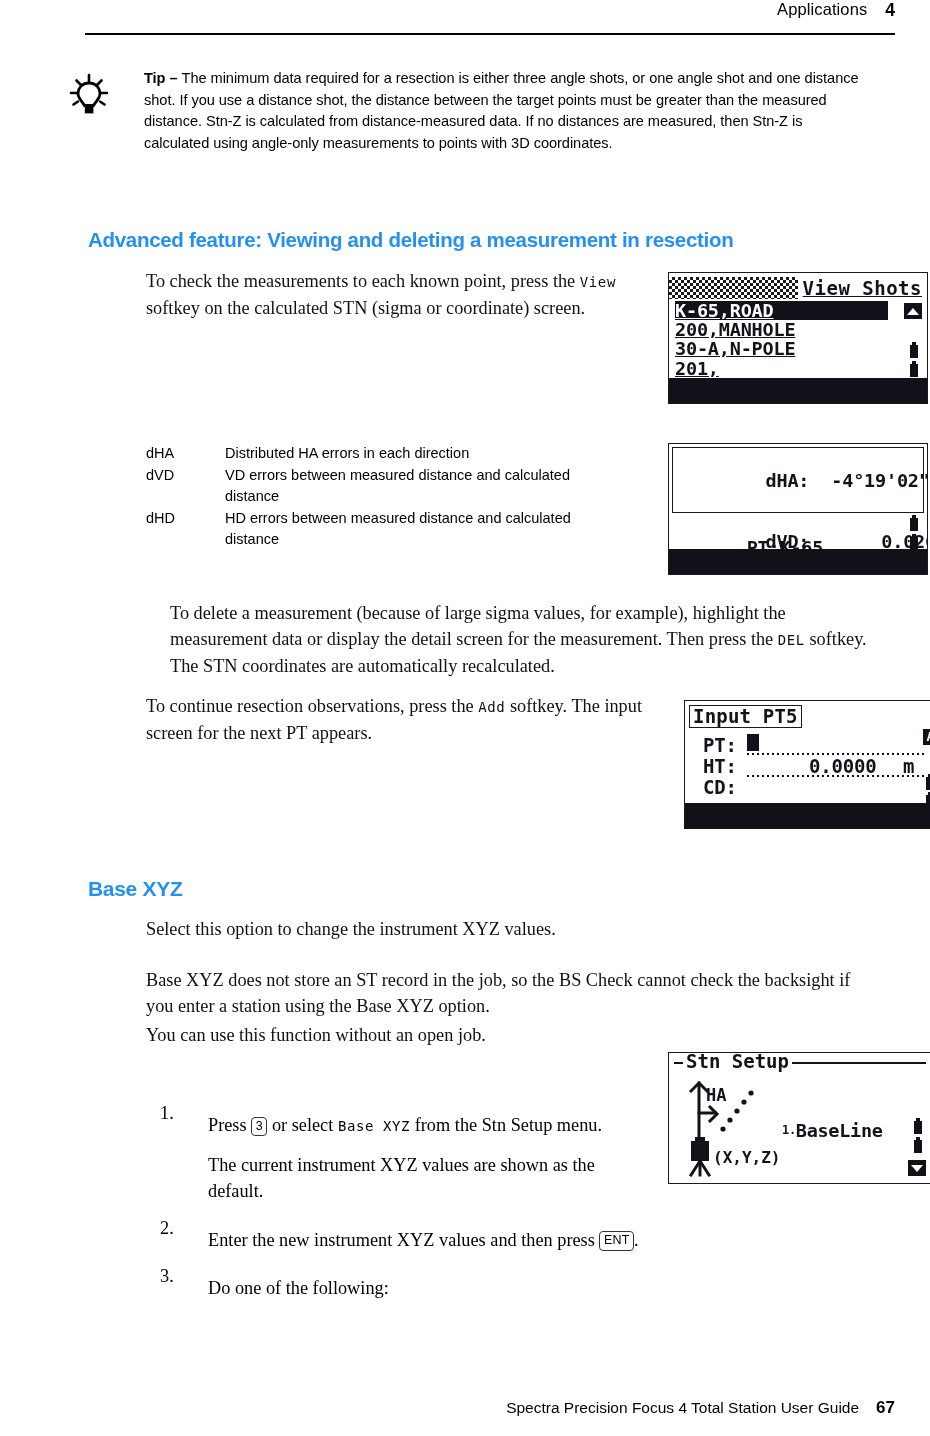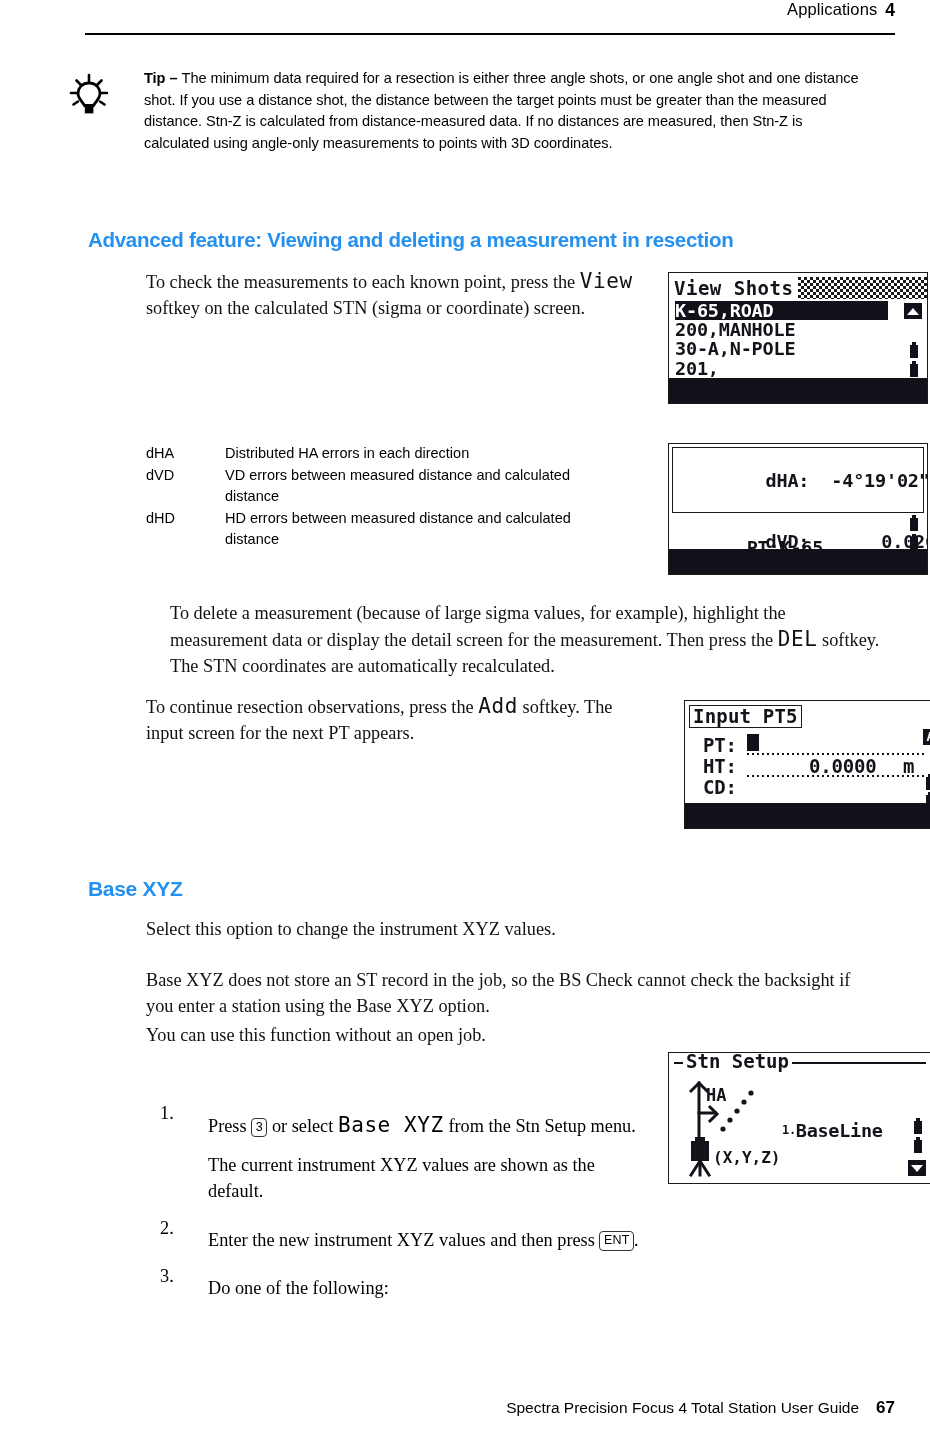--- a/index.html
+++ b/index.html
@@ -19,21 +19,21 @@
   
   .page-header {
     position: absolute;
     top: 0;
     left: 85px;
     right: 35px;
     height: 34px;
     display: flex;
     align-items: flex-start;
     justify-content: flex-end;
-    gap: 8px;
+    gap: 18px;
   }
   .header-title {
     font-family: "Liberation Sans", sans-serif;
     font-size: 16.5px;
     font-weight: 400;
     letter-spacing: .1px;
     color: #000;
   }
   .header-chapter {
     font-family: "Liberation Sans", sans-serif;
@@ -109,21 +109,21 @@
   
   .body-p {
     position: absolute;
     font-family: "Liberation Serif", serif;
     font-size: 18.3px;
     line-height: 26px;
     color: #111;
   }
   .mono {
     font-family: "DejaVu Sans Mono", monospace;
-    font-size: 21px;
+    font-size: 14px;
     letter-spacing: .6px;
   }
 
   #p-viewshots { left: 146px; top: 268px; width: 505px; }
   #p-delete    { left: 146px; top: 600px; width: 710px; margin-left: 24px; }
   #p-continue  { left: 146px; top: 693px; width: 500px; }
   #p-select    { left: 146px; top: 916px; width: 700px; }
   #p-nostore   { left: 146px; top: 967px; width: 715px; }
   #p-nojob     { left: 146px; top: 1022px; width: 700px; }
 
@@ -178,45 +178,46 @@
     overflow: hidden;
   }
   .lcd-inner { position: relative; width: 100%; height: 100%; }
 
   .lcd-title-hatch {
     position: absolute;
     left: 0; right: 0; top: 4px;
     height: 22px;
     display: flex;
     align-items: center;
-    justify-content: flex-start;
+    justify-content: flex-end;
     background-image:
       repeating-conic-gradient(#1a1a1a 0 25%, #ffffff 0 50%);
     background-size: 6px 6px;
+    text-decoration: underline;
   }
   .lcd-title-hatch span {
     background: #fff;
     padding: 0 5px;
     font-size: 19px;
     font-weight: bold;
     letter-spacing: .5px;
     line-height: 22px;
   }
 
   .lcd-list {
     position: absolute;
     left: 6px;
     top: 28px;
     right: 6px;
     font-size: 18.5px;
     line-height: 19.2px;
     font-weight: bold;
     letter-spacing: -0.2px;
   }
-  .lcd-list .row { white-space: pre; }
+  .lcd-list .row { white-space: pre; text-decoration: underline; }
   .lcd-list .row.sel {
     background: #14101a;
     color: #fff;
     display: inline-block;
     padding-right: 115px;
   }
 
   .lcd-softkeys {
     position: absolute;
     left: 0; right: 0; bottom: 0;

